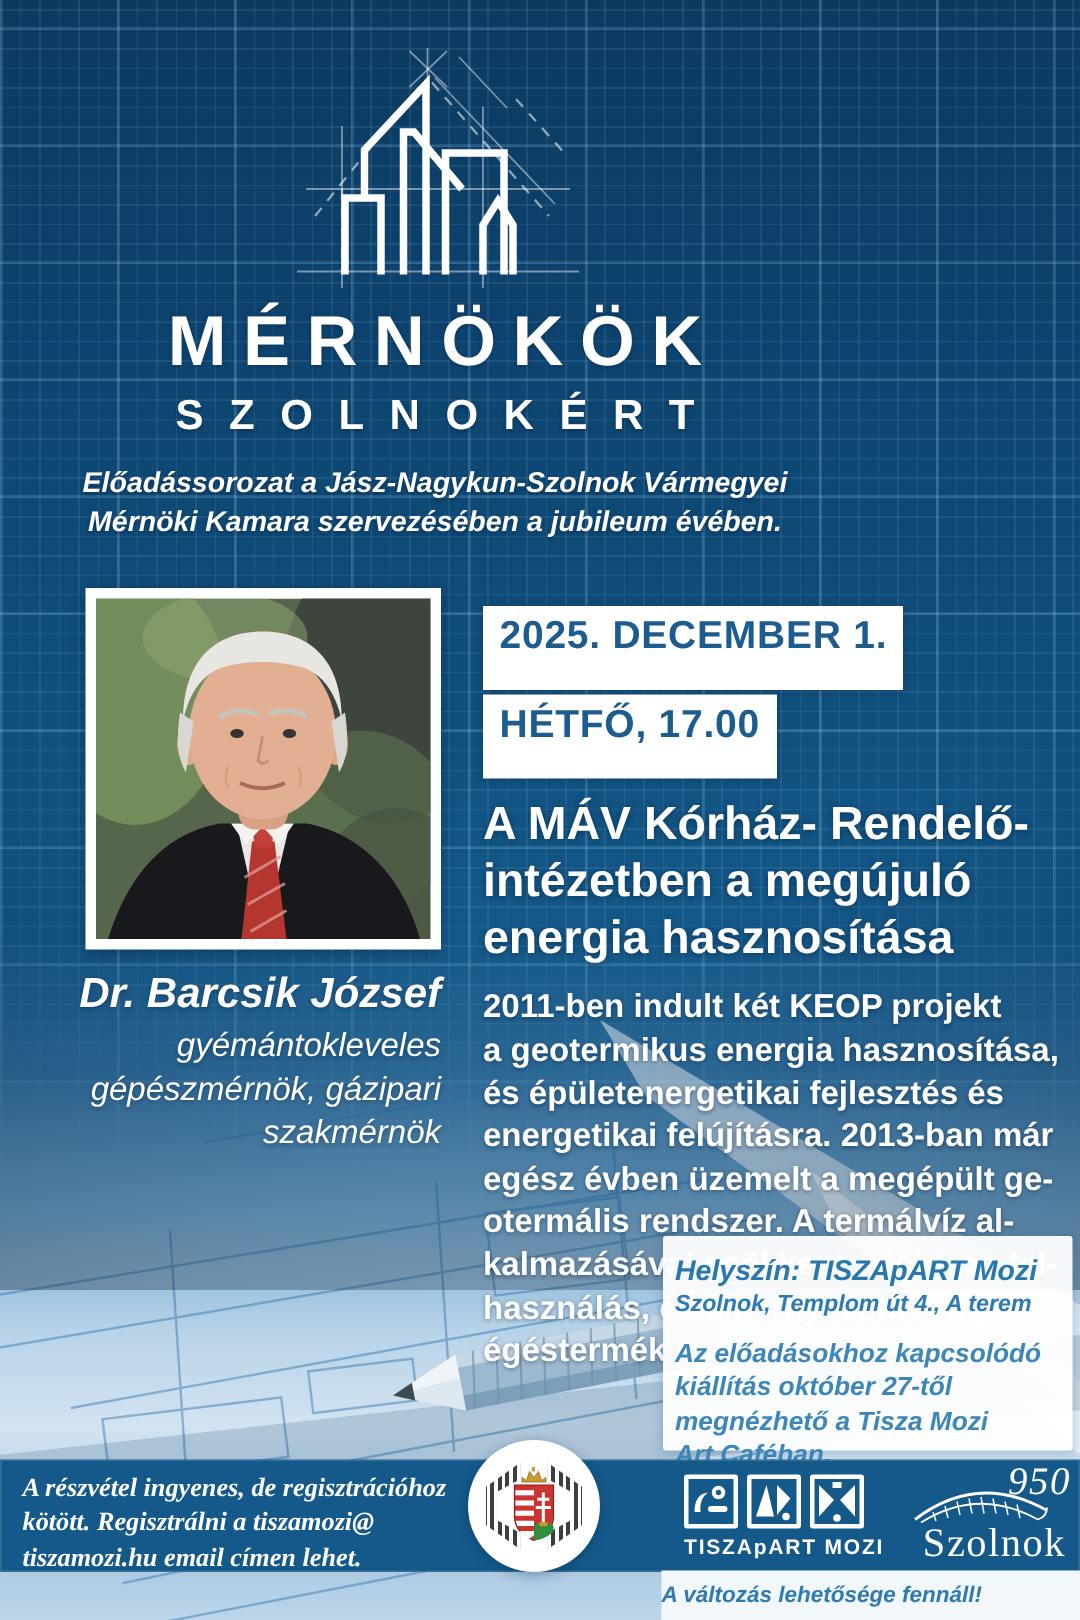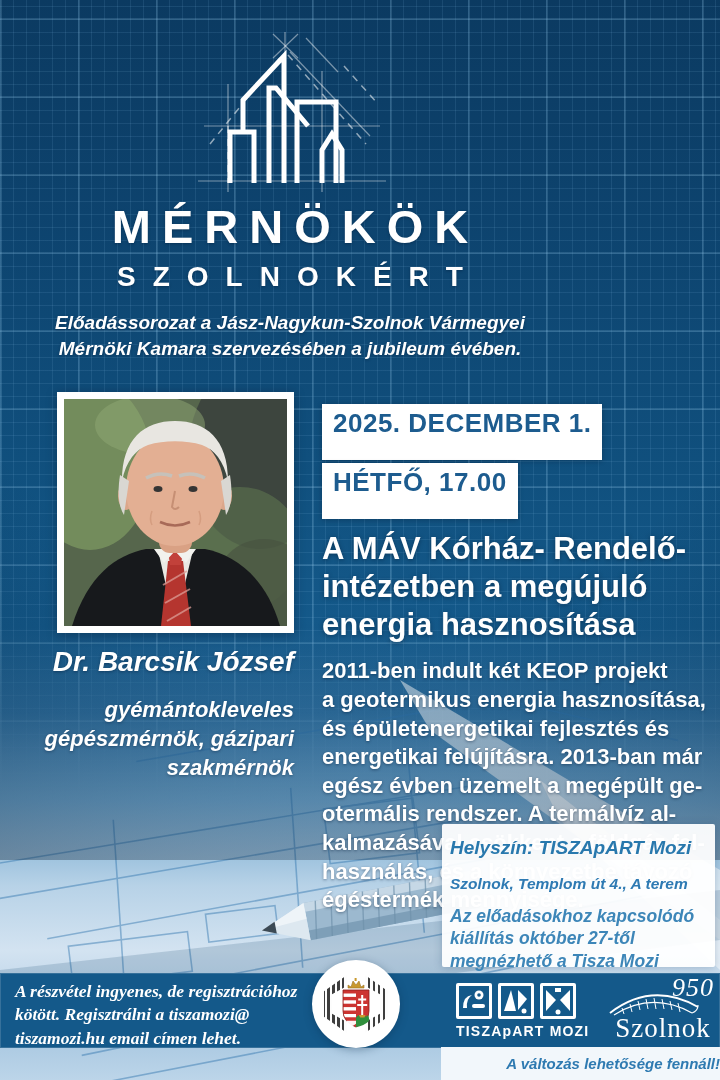--- a/index.html
+++ b/index.html
@@ -30,36 +30,36 @@
   .brand-sub{margin-top:7px;font-size:28px;font-weight:700;letter-spacing:17px;padding-left:17px;
     text-shadow:0 1px 3px rgba(0,25,50,.4);}
   .tagline{margin:17px auto 0;font-size:19px;font-weight:700;font-style:italic;line-height:1.38;
     white-space:pre-line;text-shadow:0 1px 3px rgba(0,25,50,.45);}
   
   .photo{position:absolute;left:57px;top:392px;width:237px;height:241px;margin:0;background:#fff;
     padding:7px;box-sizing:border-box;box-shadow:0 2px 10px rgba(0,15,35,.35);}
   .photo svg{display:block;width:223px;height:227px;margin:0 -7px; transform:translate(7px,0);}
   .speaker{position:absolute;left:18px;top:646px;width:276px;text-align:right;color:#fff;font-style:italic;}
   .speaker-name{font-size:28px;font-weight:800;text-shadow:0 1px 3px rgba(0,25,50,.45);}
-  .speaker-creds{margin-top:17px;font-size:22px;font-weight:700;line-height:1.32;white-space:pre-line;
+  .speaker-creds{margin-top:4px;font-size:22px;font-weight:400;line-height:1.32;white-space:pre-line;
     text-shadow:0 1px 3px rgba(0,25,50,.4);}
   
   .right-col{position:absolute;left:322px;top:404px;width:392px;}
   .chip{display:table;background:#fff;color:#1d5c8f;font-weight:800;font-size:26px;
     padding:4px 11px 21px;margin:0 0 3px;letter-spacing:.5px;box-shadow:0 1px 5px rgba(0,15,35,.3);}
   .talk-title{margin:11px 0 0;font-size:31px;font-weight:800;line-height:1.23;color:#fff;
     white-space:pre-line;text-shadow:0 1px 4px rgba(0,25,50,.5);}
   .desc{margin:13px 0 0;font-size:22px;font-weight:600;line-height:1.3;color:#fff;
     white-space:pre-line;text-shadow:0 1px 3px rgba(0,25,50,.45);}
   
   .venue-box{position:absolute;left:442px;top:824px;width:273px;height:143px;box-sizing:border-box;
     background:rgba(255,255,255,.94);border-radius:2px;padding:13px 8px;
     font-style:italic;box-shadow:0 1px 8px rgba(20,60,100,.25);}
   .venue-name{font-size:19px;font-weight:700;color:#2878ad;}
-  .venue-addr{font-size:15.5px;font-weight:600;color:#2e7ab3;margin-top:16px;}
+  .venue-addr{font-size:15.5px;font-weight:600;color:#2e7ab3;margin-top:2px;}
   .venue-note{margin:12px 0 0;font-size:17.5px;font-weight:600;line-height:1.28;color:#3d86b8;white-space:pre-line;}
   
   .bar{position:absolute;left:0;top:973px;width:720px;height:75px;background:#14598a;
     box-shadow:0 0 0 1px rgba(255,255,255,.15) inset;}
   .reg{position:absolute;left:15px;top:980px;width:300px;margin:0;font-size:17.5px;font-weight:700;
     font-style:italic;color:#fff;line-height:1.33;white-space:pre-line;font-family:Liberation Serif, serif;}
   
   .emblem{position:absolute;left:312px;top:960px;width:88px;height:88px;border-radius:50%;
     background:#fff;box-shadow:0 2px 8px rgba(10,40,70,.35);}
   .bracket{position:absolute;top:15px;width:25px;height:58px;
@@ -74,21 +74,21 @@
   .tile{width:36px;height:36px;box-sizing:border-box;border:3px solid #fff;border-radius:2px;}
   .cinema-label{margin-top:4px;font-size:14px;font-weight:800;letter-spacing:1.2px;color:#fff;}
   
   .citylogo{position:absolute;left:606px;top:975px;width:114px;height:70px;color:#fff;
     font-family:"Liberation Serif",serif;text-align:center;}
   .n950{position:absolute;right:6px;top:-2px;font-size:26px;font-style:italic;letter-spacing:1px;}
   .bridge{position:absolute;left:2px;top:14px;}
   .cityname{position:absolute;left:0;top:38px;width:114px;font-size:27px;letter-spacing:1px;}
   
   .motto-strip{position:absolute;left:441px;top:1047px;width:279px;height:33px;background:#f2f7fb;
-    display:flex;align-items:center;justify-content:flex-end;}
+    display:flex;align-items:center;justify-content:flex-start;}
   .motto{font-size:15px;font-weight:700;font-style:italic;color:#2e7ab1;}
 </style>
 </head>
 <body>
 
 <div class="poster">
 
   <div class="grid"></div>
 
   <svg class="bluelines" width="720" height="440" viewBox="0 0 720 440">

